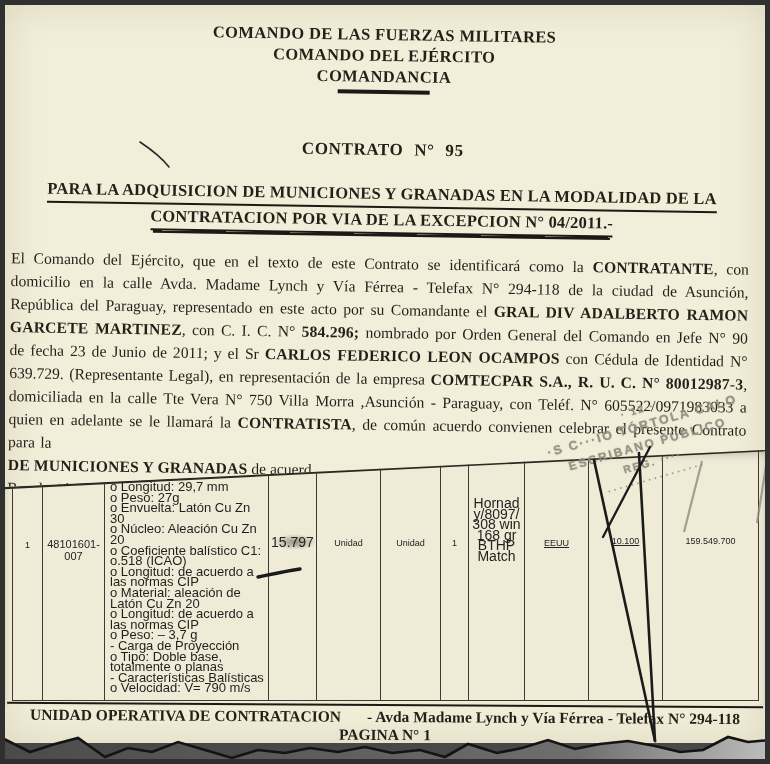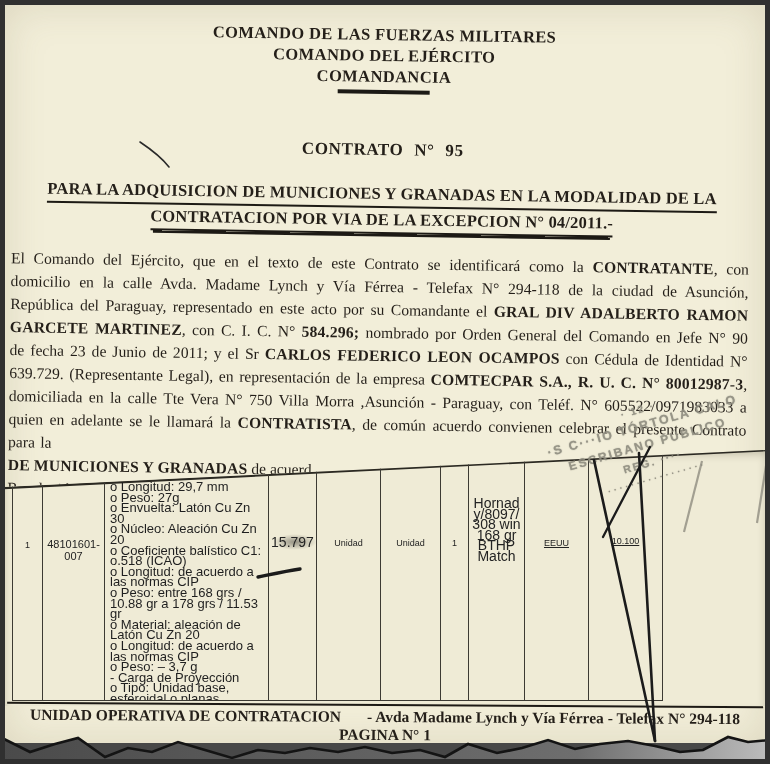--- a/index.html
+++ b/index.html
@@ -104,36 +104,36 @@
     <div class="ptable">
       <div class="cell c-no">1</div>
       <div class="cell c-code">48101601-007</div>
       <div class="cell c-specs">
           <div class="spec-line">o Longitud: 29,7 mm</div>
           <div class="spec-line">o Peso: 27g</div>
           <div class="spec-line">o Envuelta: Latón Cu Zn 30</div>
           <div class="spec-line">o Núcleo: Aleación Cu Zn 20</div>
           <div class="spec-line">o Coeficiente balístico C1: o.518 (ICAO)</div>
           <div class="spec-line">o Longitud: de acuerdo a las  normas CIP</div>
-          <div class="spec-line">o Peso: entre 168 grs / 10.88 gr a  178 grs / 11.53 gr</div>
           <div class="spec-line">o Material: aleación de Latón Cu Zn 20</div>
           <div class="spec-line">o Longitud: de acuerdo a las  normas CIP</div>
           <div class="spec-line">o Peso: – 3,7 g</div>
           <div class="spec-line">- Carga de Proyección</div>
-          <div class="spec-line">o Tipo: Unidad base, esferoidal o planas</div>
+          <div class="spec-line">o Tipo: Doble base, totalmente o planas</div>
           <div class="spec-line">- Características Balísticas</div>
           <div class="spec-line">o Velocidad: V= 790 m/s</div>
         </div>
       <div class="cell c-qty"><span>15.797</span></div>
       <div class="cell c-unit1">Unidad</div>
       <div class="cell c-unit2">Unidad</div>
       <div class="cell c-pres">1</div>
       <div class="cell c-brand">Hornady/8097/308 win 168 gr BTHP Match</div>
       <div class="cell c-origin">EEUU</div>
       <div class="cell c-price">10.100</div>
+      <div class="cell c-total">159.549.700</div>
     </div>
   </div>
 
   <div id="stamp">
       <div class="stamp-line">· 12 ·</div>
       <div class="stamp-line">·S C···IO TÓRTOLA CALO</div>
       <div class="stamp-line">ESCRIBANO PÚBLICO</div>
       <div class="stamp-line">REG. ····</div>
       <div class="stamp-line">·················</div>
     </div>

